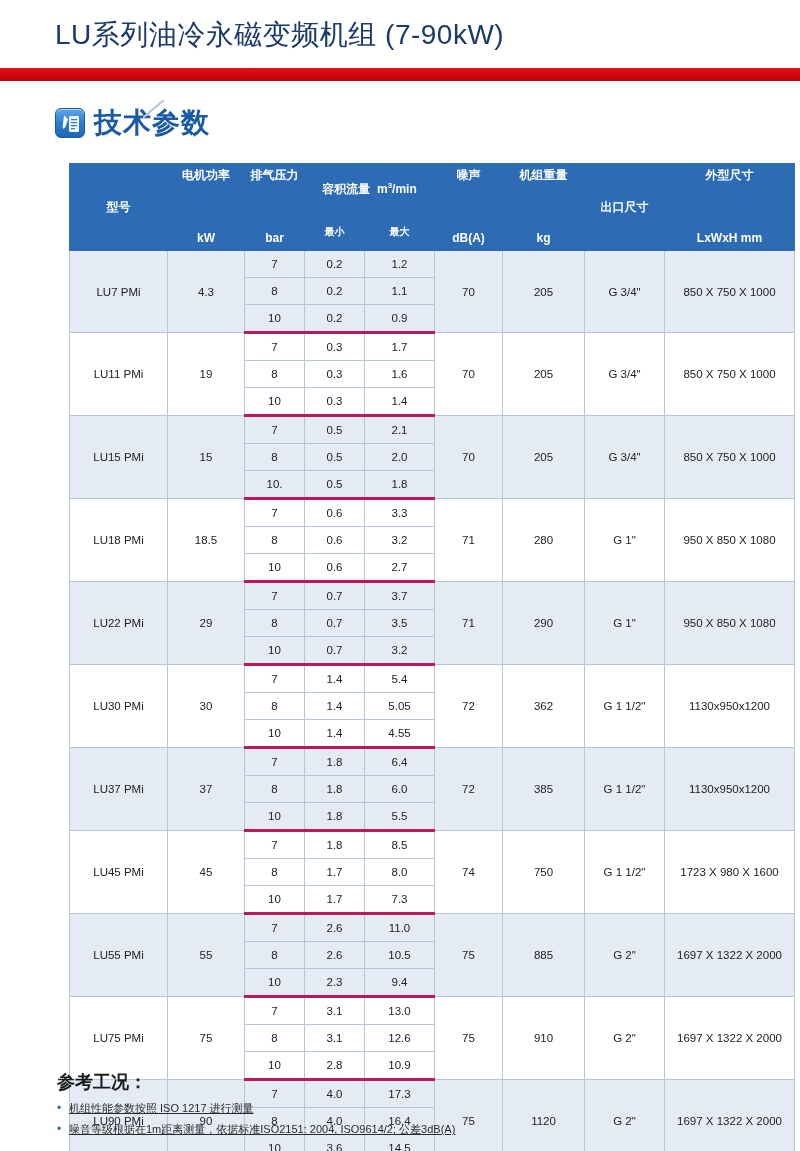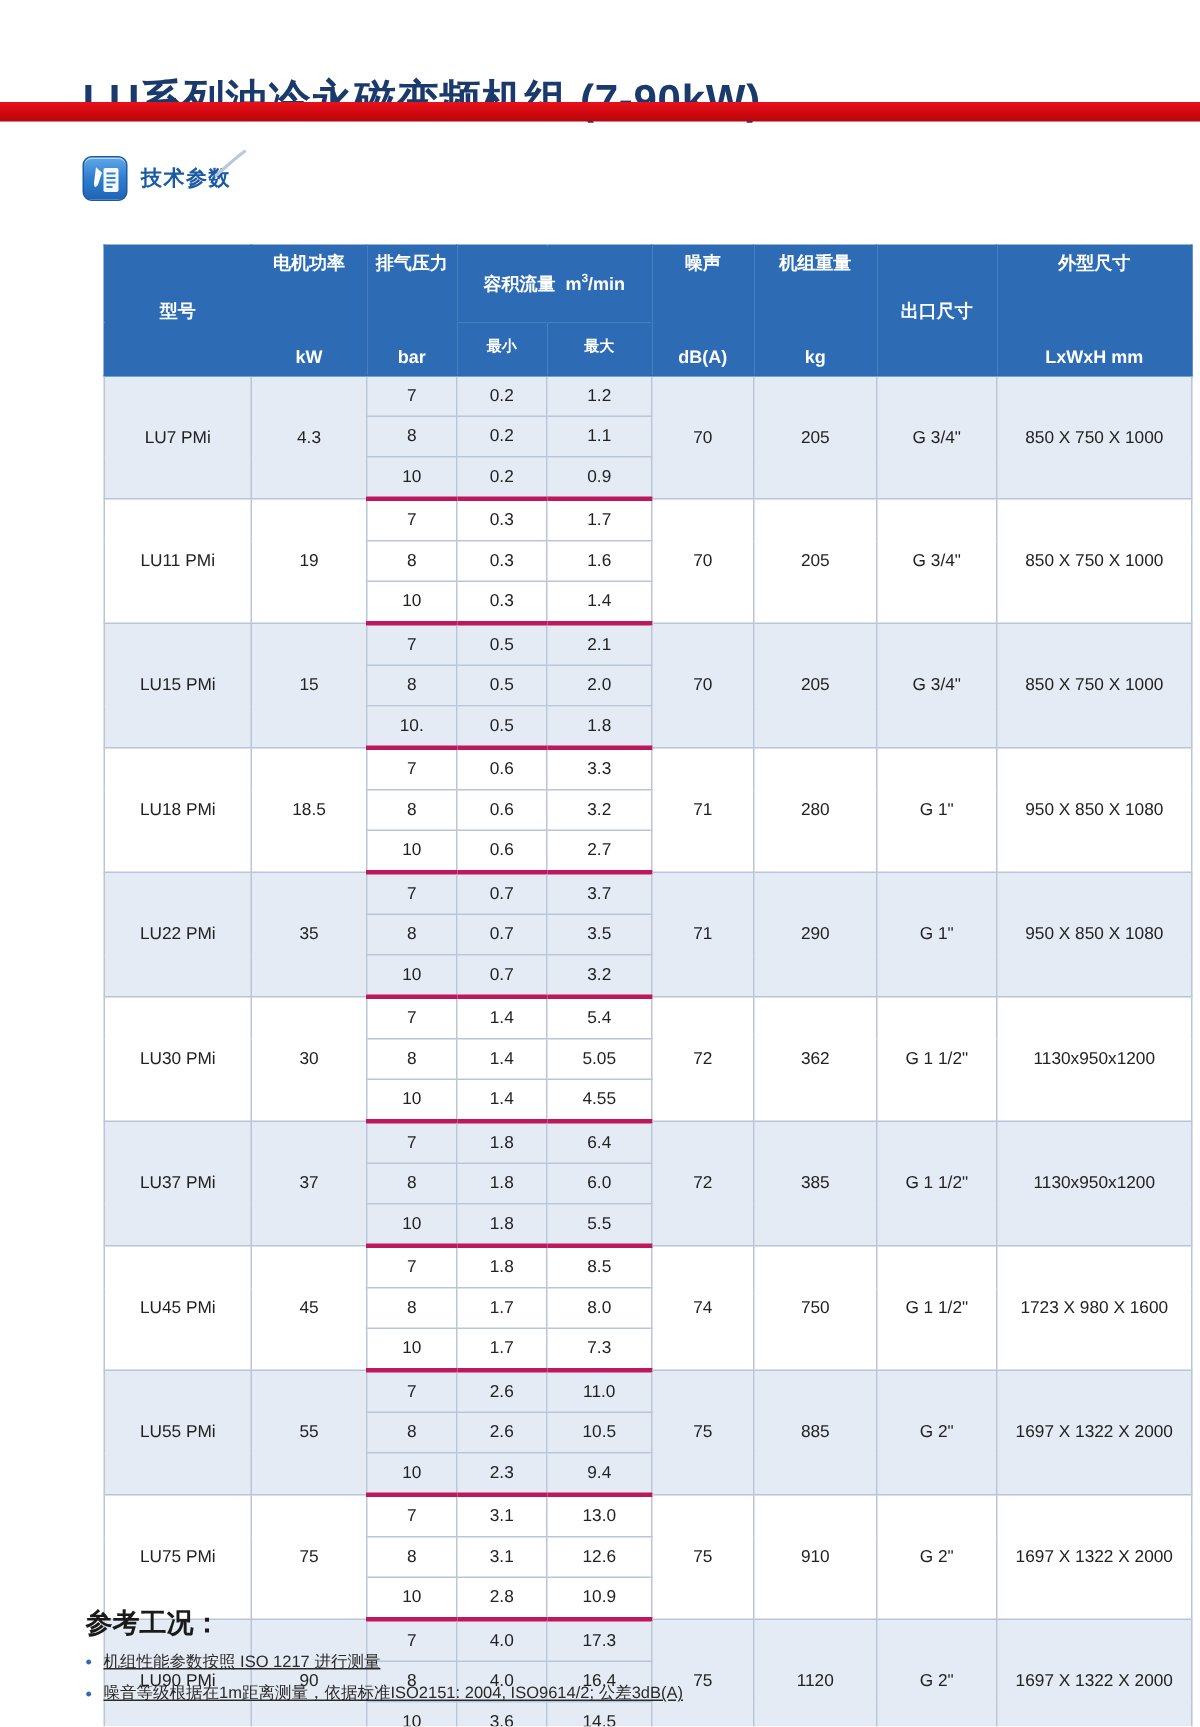--- a/index.html
+++ b/index.html
@@ -19,25 +19,24 @@
     background: #ffffff;
     overflow: hidden;
   }
 
   
   .page-title {
     position: absolute;
     left: 55px;
     top: 16px;
     font-size: 28px;
-    font-weight: bold;
+    font-weight: normal;
     color: #1a3a6b;
     letter-spacing: 0.5px;
     white-space: nowrap;
-    margin-top: 32px;
   }
 
   .red-bar {
     position: absolute;
     left: 0;
     top: 68px;
     width: 800px;
     height: 13px;
     background: linear-gradient(to bottom, #e8111a 0%, #d00810 55%, #b5060d 100%);
   }
@@ -56,21 +55,21 @@
     height: 30px;
     border-radius: 6px;
     background: linear-gradient(to bottom, #5fa8e8 0%, #2f7fd0 48%, #1f64b4 100%);
     border: 1px solid #1a5aa3;
     position: relative;
     flex: 0 0 auto;
     box-shadow: inset 0 1px 0 rgba(255,255,255,.55);
   }
   .section-icon svg { position: absolute; left: 4px; top: 4px; }
   .section-title {
-    font-size: 14px;
+    font-size: 28px;
     font-weight: bold;
     color: #1a5aa3;
     letter-spacing: 1px;
     white-space: nowrap;
   }
   .section-swoosh {
     position: absolute;
     left: 143px;
     top: 100px;
     width: 22px;
@@ -308,21 +307,21 @@
           <td>0.6</td>
           <td>3.2</td>
         </tr>
         <tr class="grp-bottom">
           <td>10</td>
           <td>0.6</td>
           <td>2.7</td>
         </tr>
         <tr class="shaded grp-top">
           <td rowspan="3" class="merged model">LU22 PMi</td>
-          <td rowspan="3" class="merged">35</td>
+          <td rowspan="3" class="merged">29</td>
           <td>7</td>
           <td>0.7</td>
           <td>3.7</td>
           <td rowspan="3" class="merged">71</td>
           <td rowspan="3" class="merged">290</td>
           <td rowspan="3" class="merged">G 1"</td>
           <td rowspan="3" class="merged">950 X 850 X 1080</td>
         </tr>
         <tr class="shaded">
           <td>8</td>

